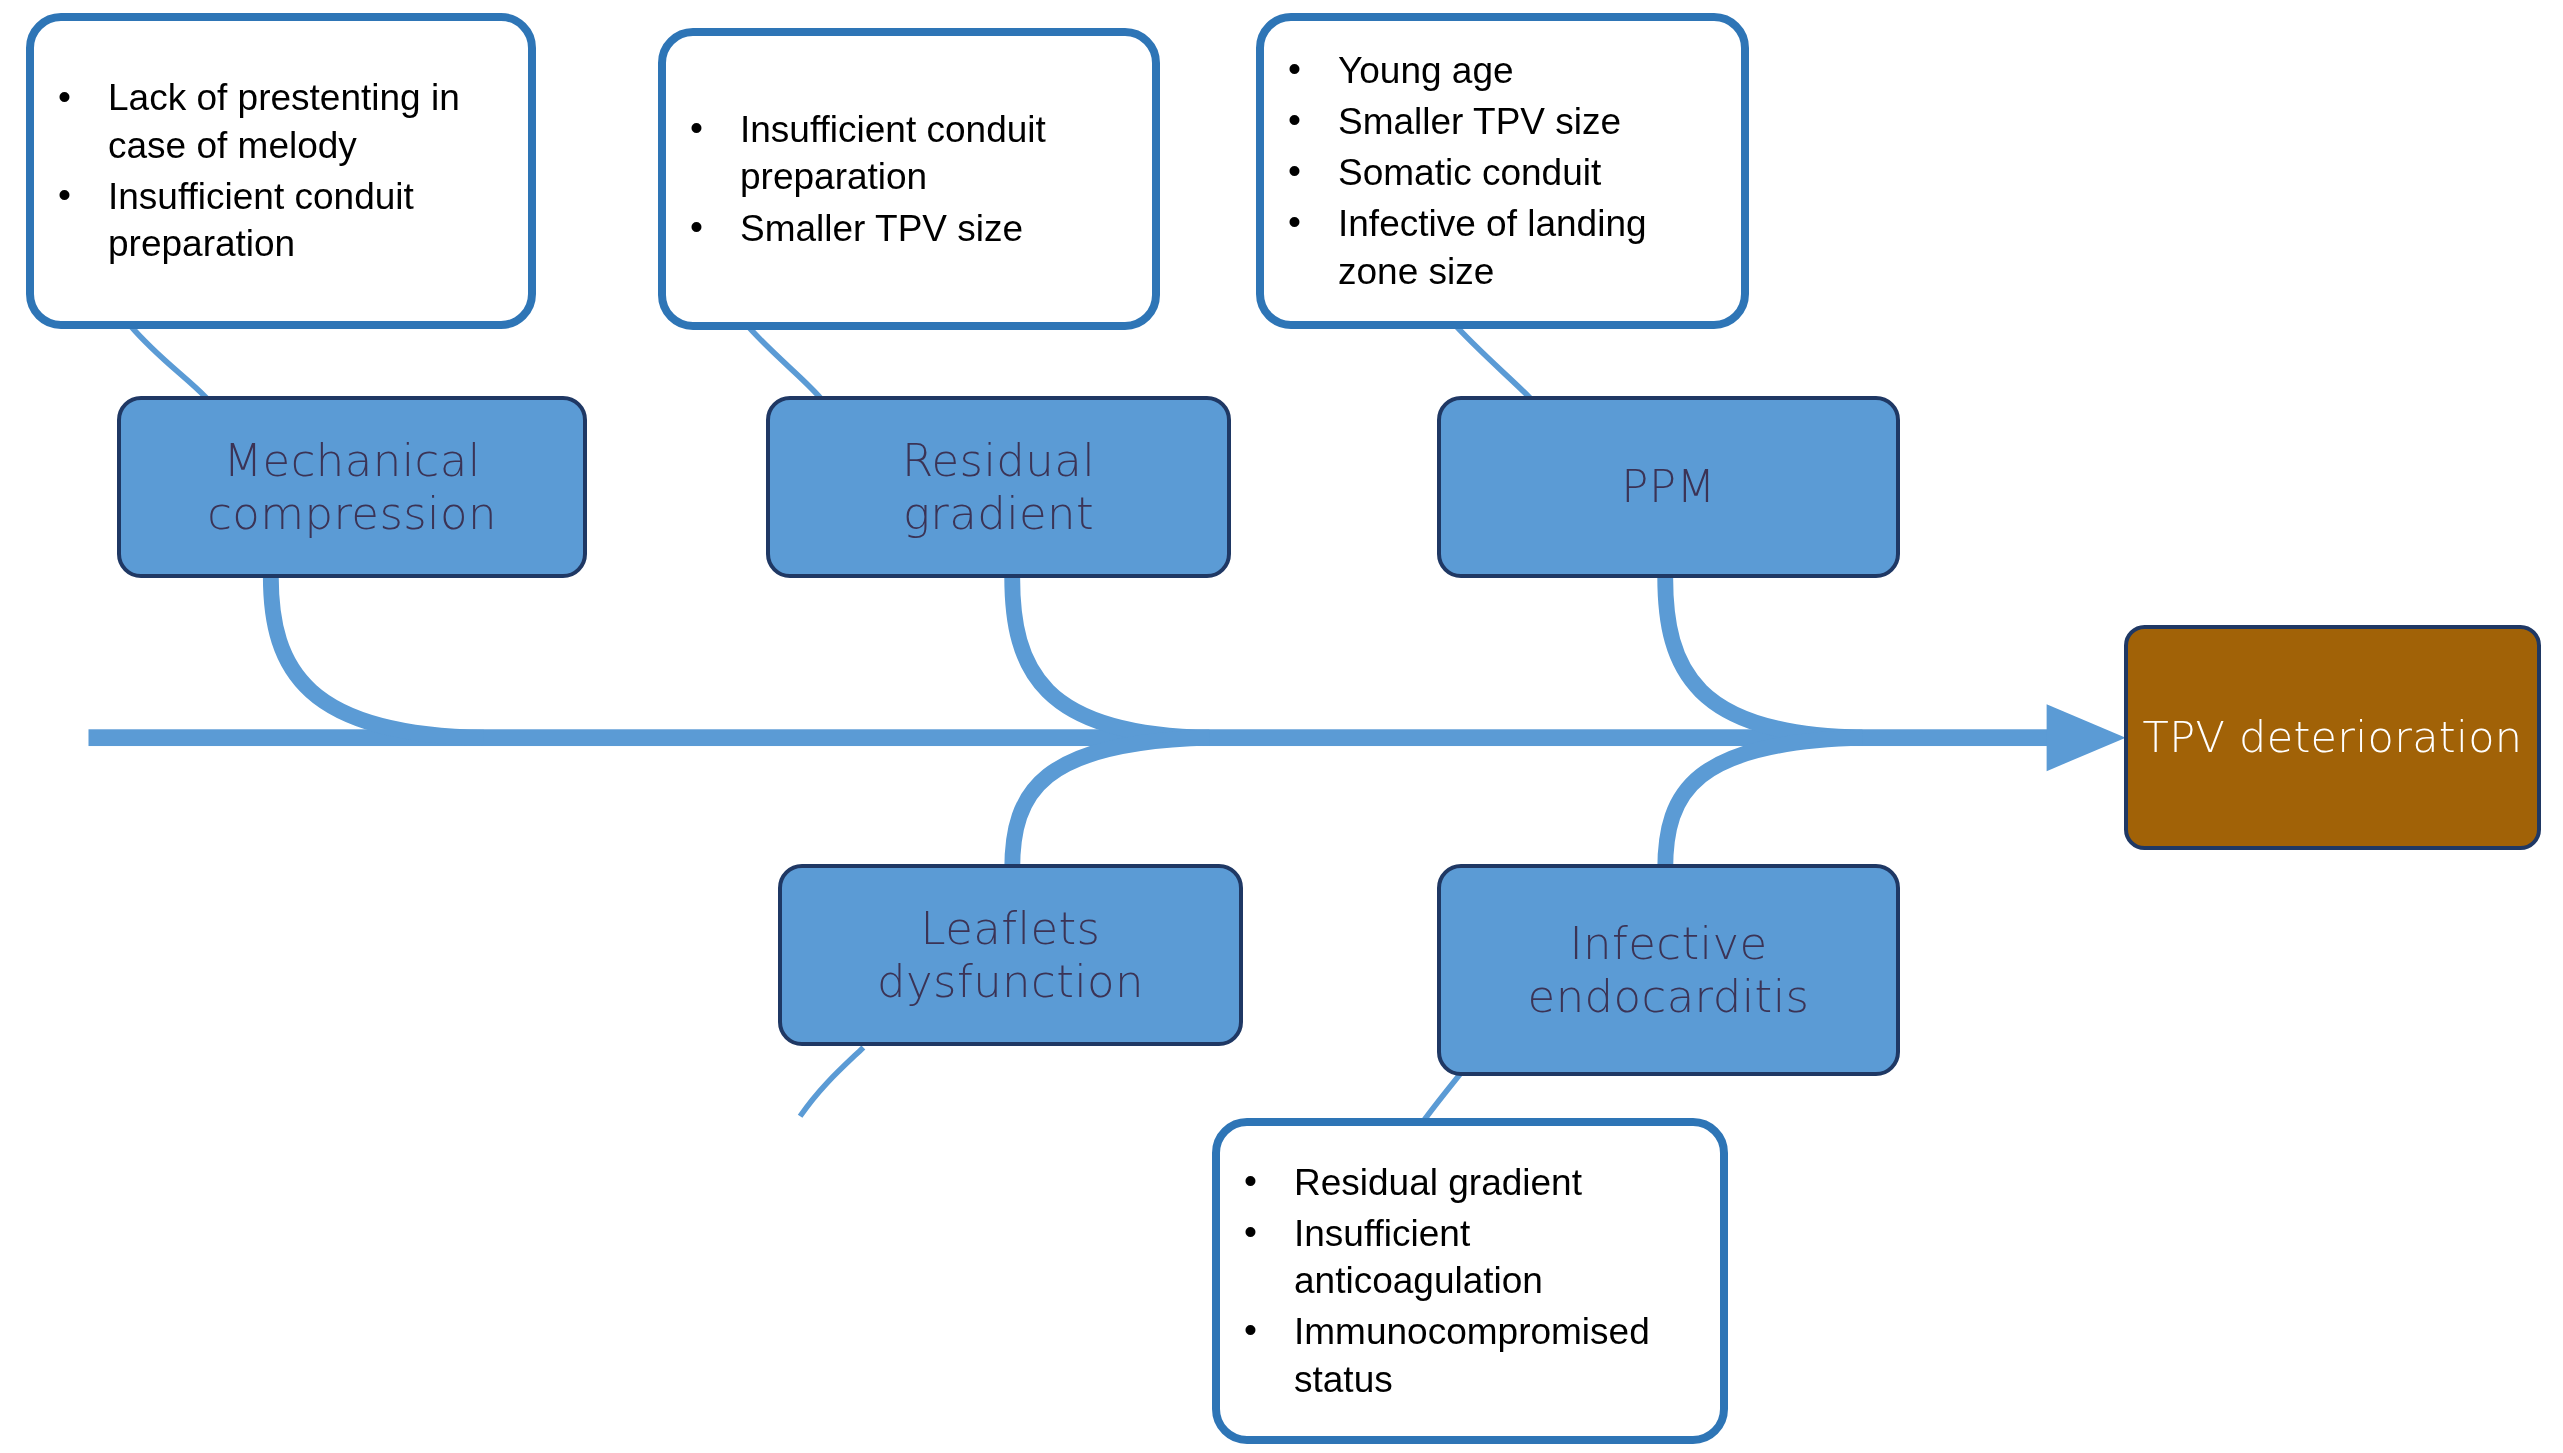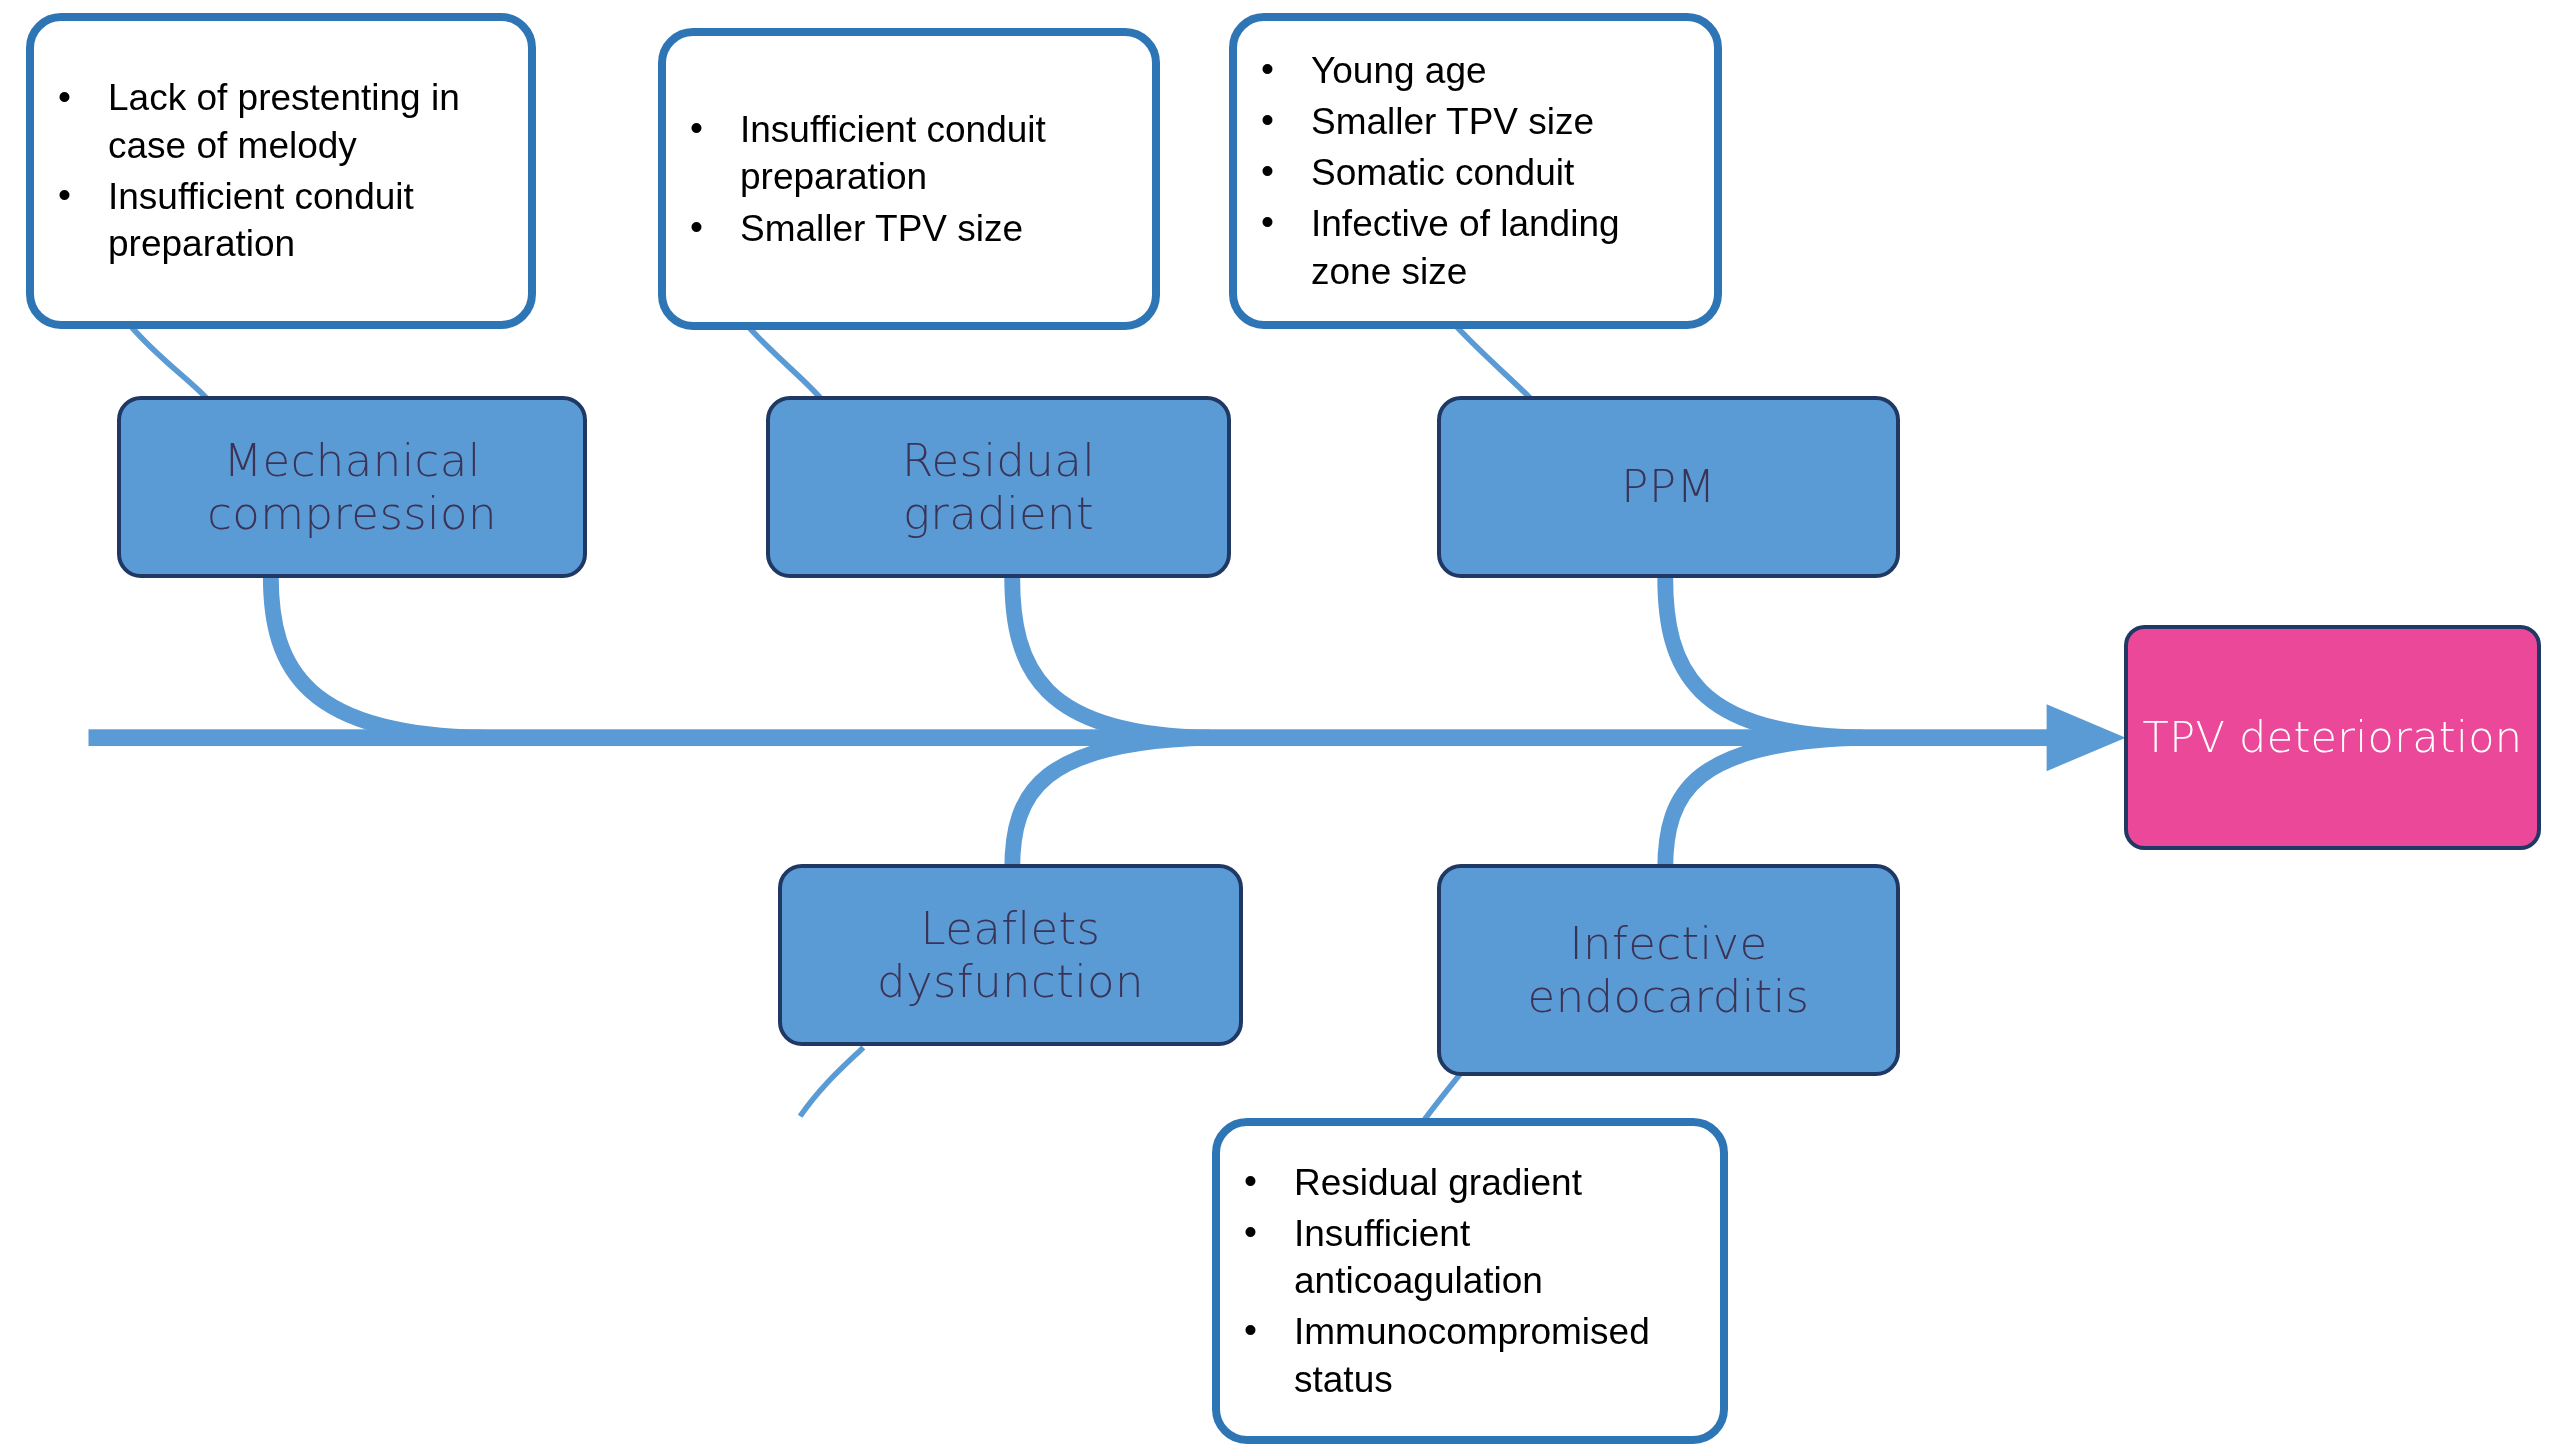--- a/index.html
+++ b/index.html
@@ -78,21 +78,21 @@
     font-size: 45px;
     line-height: 1.18;
     color: #3B3355;
     letter-spacing: 0.4px;
     white-space: pre-line;
   }
   
   #effect-box {
     position: absolute;
     box-sizing: border-box;
-    background: #ec4899;
+    background: #a16207;
     border: 4.7px solid #1F3864;
     border-radius: 20.5px;
     display: flex;
     align-items: center;
     justify-content: center;
     text-align: center;
     z-index: 4;
   }
   #effect-box .plabel {
     font-family: "DejaVu Sans", sans-serif;
@@ -135,21 +135,21 @@
     </ul>
   </div>
 
   <div class="callout" style="left:658px; top:28px; width:502px; height:302px;">
     <ul>
       <li>Insufficient conduit preparation</li>
       <li>Smaller TPV size</li>
     </ul>
   </div>
 
-  <div class="callout" style="left:1229px; top:13px; width:493px; height:316px;">
+  <div class="callout" style="left:1256px; top:13px; width:493px; height:316px;">
     <ul>
       <li>Young age</li>
       <li>Smaller TPV size</li>
       <li>Somatic conduit</li>
       <li>Infective of landing zone size</li>
     </ul>
   </div>
 
   <div class="procbox" style="left:117px; top:396px; width:470px; height:182px;">
     <span class="plabel">Mechanical

